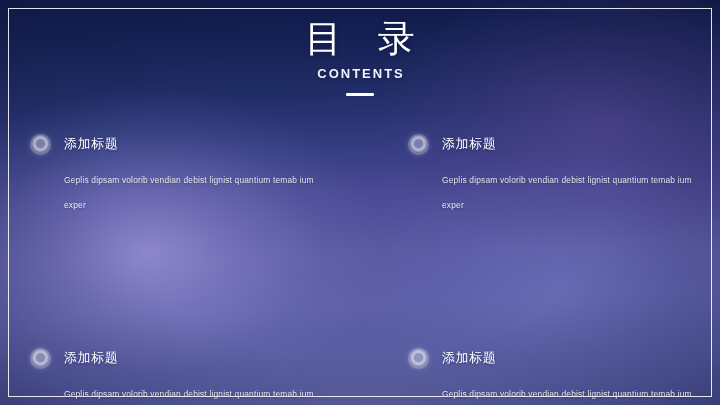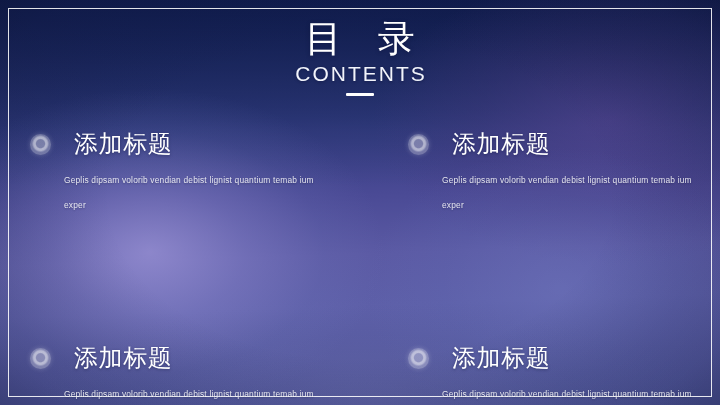--- a/index.html
+++ b/index.html
@@ -97,23 +97,23 @@
     font-size: 37px;
     line-height: 43px;
     font-weight: 300;
     letter-spacing: 12px;
     text-indent: 12px;
     font-family: "DejaVu Sans", "Liberation Sans", sans-serif;
     text-shadow: 0 1px 4px rgba(10,16,50,0.45);
   }
   .title-en {
     color: #f2f4fb;
-    font-size: 21px;
+    font-size: 13px;
     line-height: 21px;
-    font-weight: 400;
+    font-weight: 700;
     letter-spacing: 2.0px;
     text-indent: 2.0px;
     margin-top: 3px;
     text-shadow: 0 1px 3px rgba(10,16,50,0.40);
   }
   .title-rule {
     width: 28px;
     height: 2.5px;
     background: #ffffff;
     margin: 9px auto 0;
@@ -154,25 +154,25 @@
       rgba(255,255,255,0.34) 0%,
       rgba(255,255,255,0.34) 26%,
       rgba(255,255,255,0.62) 34%,
       rgba(255,255,255,0.60) 44%,
       rgba(255,255,255,0.30) 56%,
       rgba(255,255,255,0.26) 100%);
     box-shadow: 0 0 5px rgba(255,255,255,0.22);
   }
   .item-title {
     color: #ffffff;
-    font-size: 24px;
+    font-size: 13px;
     line-height: 26px;
     font-weight: 400;
     letter-spacing: 0.6px;
-    margin-left: 23px;
+    margin-left: 13px;
     font-family: "DejaVu Sans", "Liberation Sans", sans-serif;
     text-shadow: 0 1px 3px rgba(10,16,50,0.38);
   }
   .item-body {
     margin-top: 11px;
     margin-left: 34px;
     color: rgba(255,255,255,0.86);
     font-size: 8.4px;
     line-height: 25px;
     letter-spacing: 0.18px;

